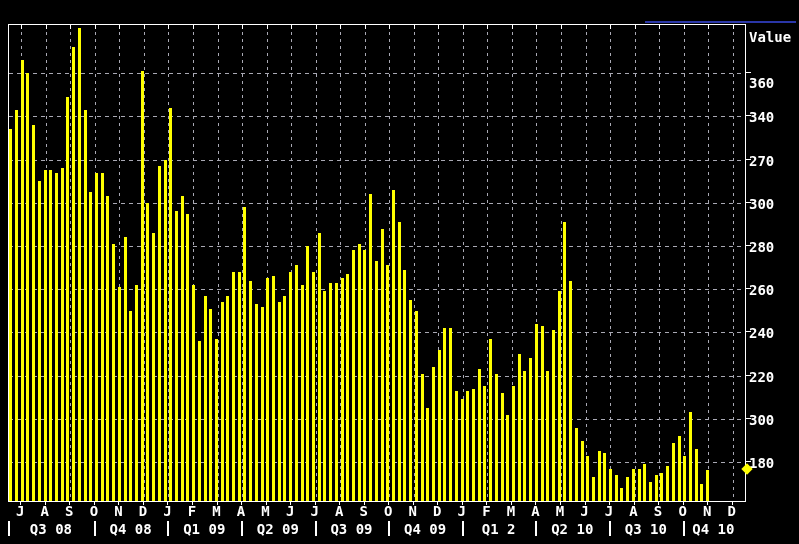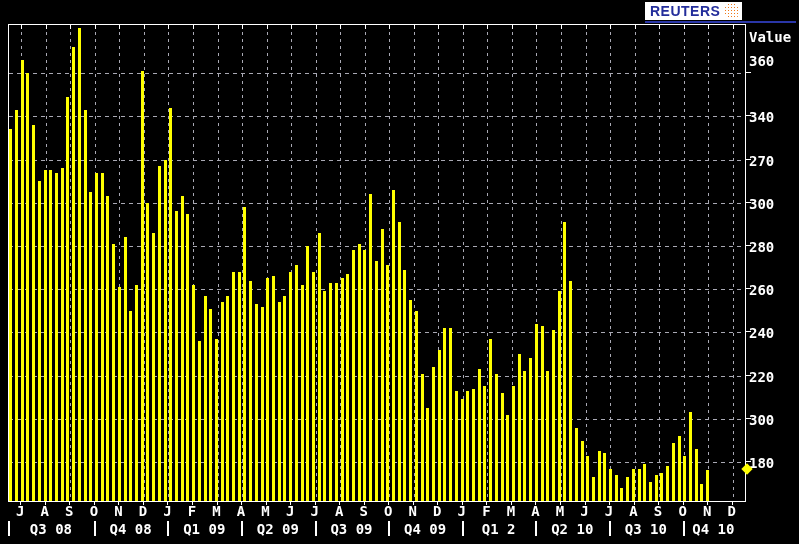--- a/index.html
+++ b/index.html
@@ -31,24 +31,20 @@
   .qrow{position:absolute;left:8px;top:520px;width:760px;height:18px;}
   .qsep{position:absolute;top:1px;width:2px;height:15px;background:#fff;}
   .qlab{position:absolute;top:0;font-size:14px;font-weight:bold;text-align:center;line-height:18px;white-space:nowrap;}
   .diamond{position:absolute;width:8px;height:8px;background:#ffff00;transform:rotate(45deg);}
 </style>
 </head>
 <body>
 
 <div class="screen">
 
-  <div class="logo-box">
-    <span class="logo-text">REUTERS</span>
-    <span class="logo-globe"></span>
-  </div>
   <div class="logo-underline"></div>
 
   <div class="value-label">Value</div>
 
   <div class="plot" id="plot">
       <div class="hgrid" style="top: 437.11px;"></div>
       <div class="hgrid" style="top: 393.896px;"></div>
       <div class="hgrid" style="top: 350.682px;"></div>
       <div class="hgrid" style="top: 307.468px;"></div>
       <div class="hgrid" style="top: 264.254px;"></div>
@@ -237,21 +233,21 @@
       <div class="bar" style="left: 668.604px; top: 411.181px; height: 64.8188px;"></div>
       <div class="bar" style="left: 674.316px; top: 430.628px; height: 45.3725px;"></div>
       <div class="bar" style="left: 680.028px; top: 387.414px; height: 88.5865px;"></div>
       <div class="bar" style="left: 685.74px; top: 424.145px; height: 51.8546px;"></div>
       <div class="bar" style="left: 691.452px; top: 458.717px; height: 17.2834px;"></div>
       <div class="bar" style="left: 697.164px; top: 444.672px; height: 31.3279px;"></div>
     </div>
 
   <div id="yaxis">
       <div class="ytick" style="top: 72.1836px;"></div>
-      <div class="ylab" style="top: 54px;">360</div>
+      <div class="ylab" style="top: 76px;">360</div>
       <div class="ytick" style="top: 115.398px;"></div>
       <div class="ylab" style="top: 110.398px;">340</div>
       <div class="ytick" style="top: 158.612px;"></div>
       <div class="ylab" style="top: 153.612px;">270</div>
       <div class="ytick" style="top: 201.826px;"></div>
       <div class="ylab" style="top: 196.826px;">300</div>
       <div class="ytick" style="top: 245.04px;"></div>
       <div class="ylab" style="top: 240.04px;">280</div>
       <div class="ytick" style="top: 288.254px;"></div>
       <div class="ylab" style="top: 283.254px;">260</div>

